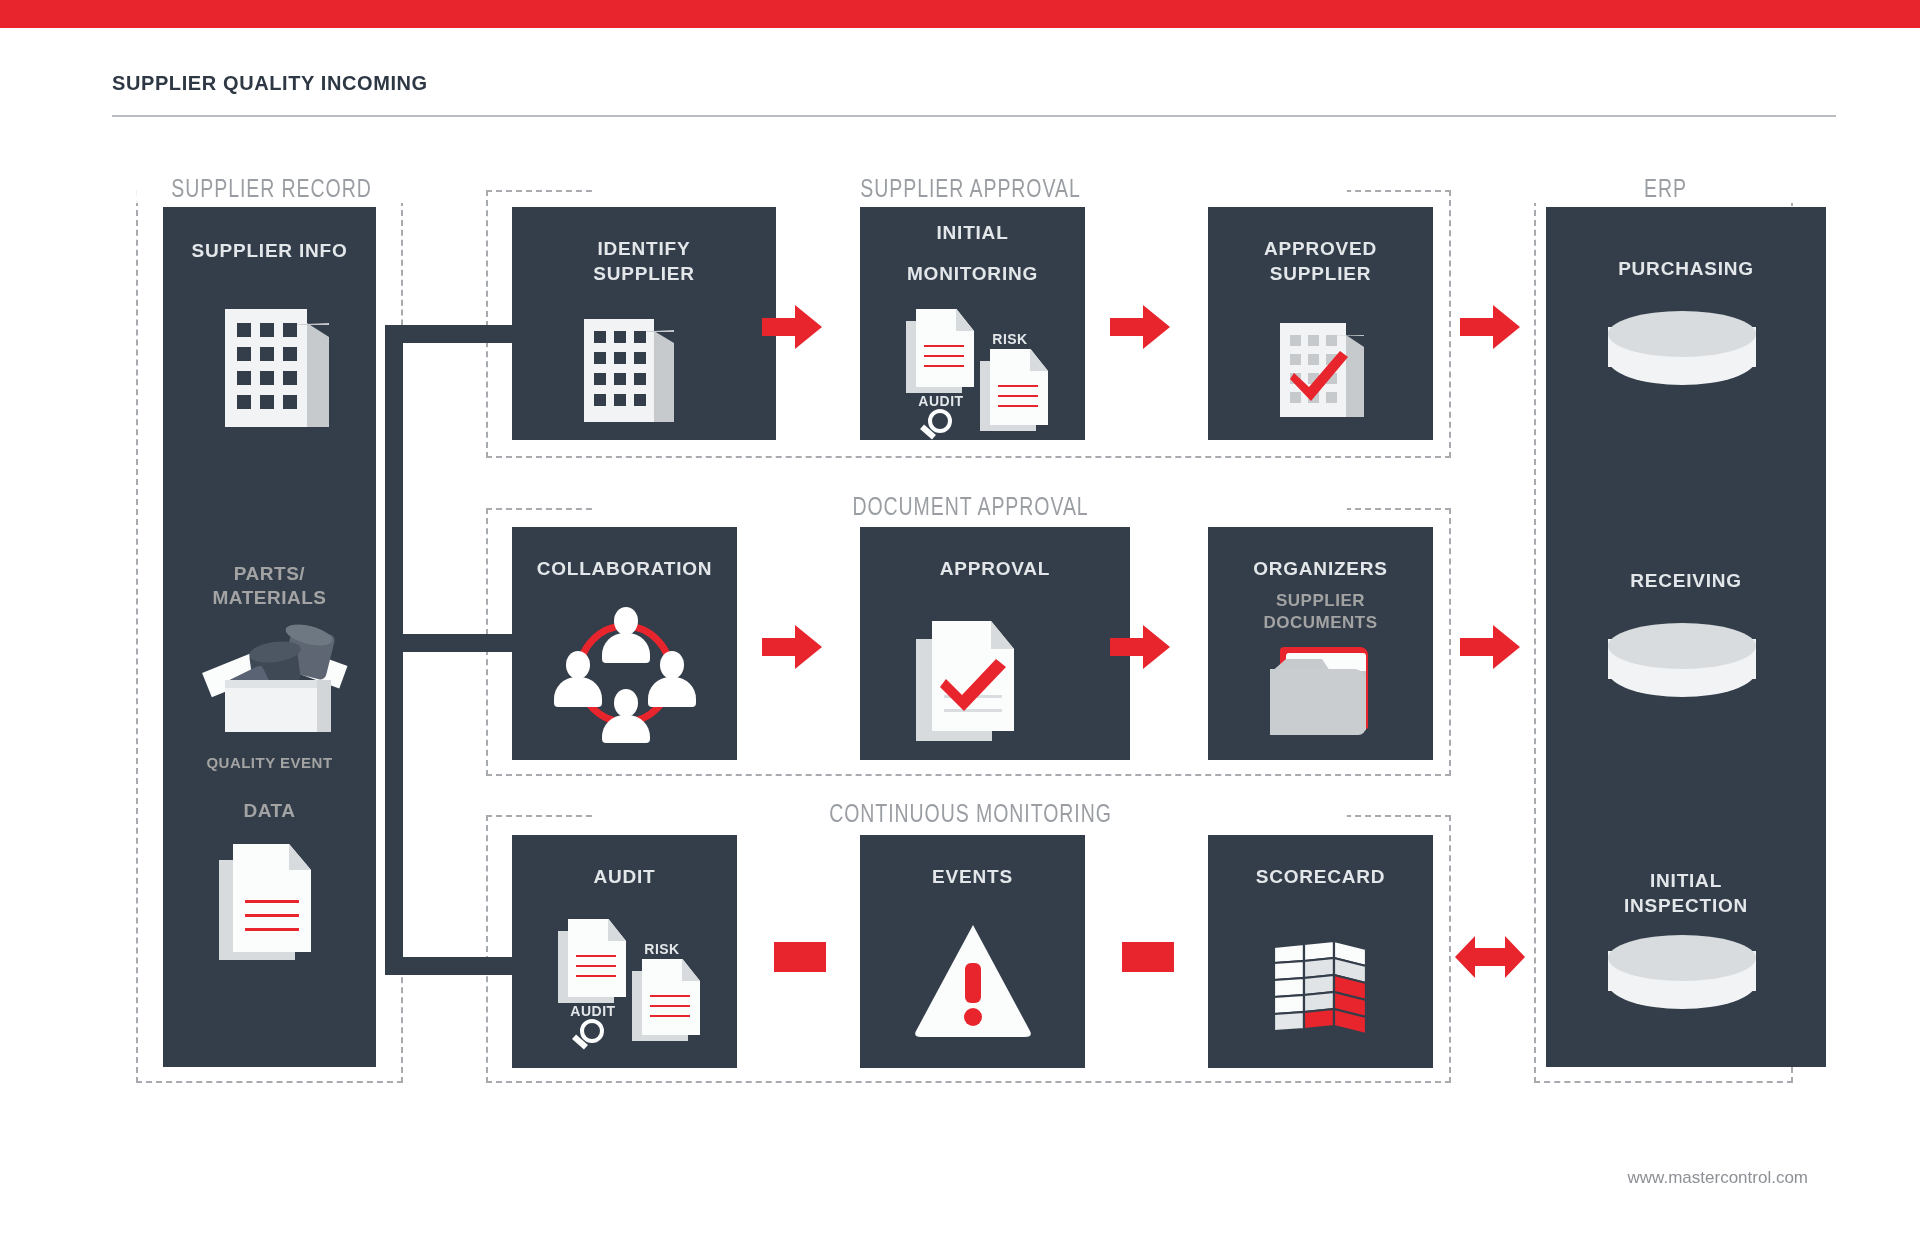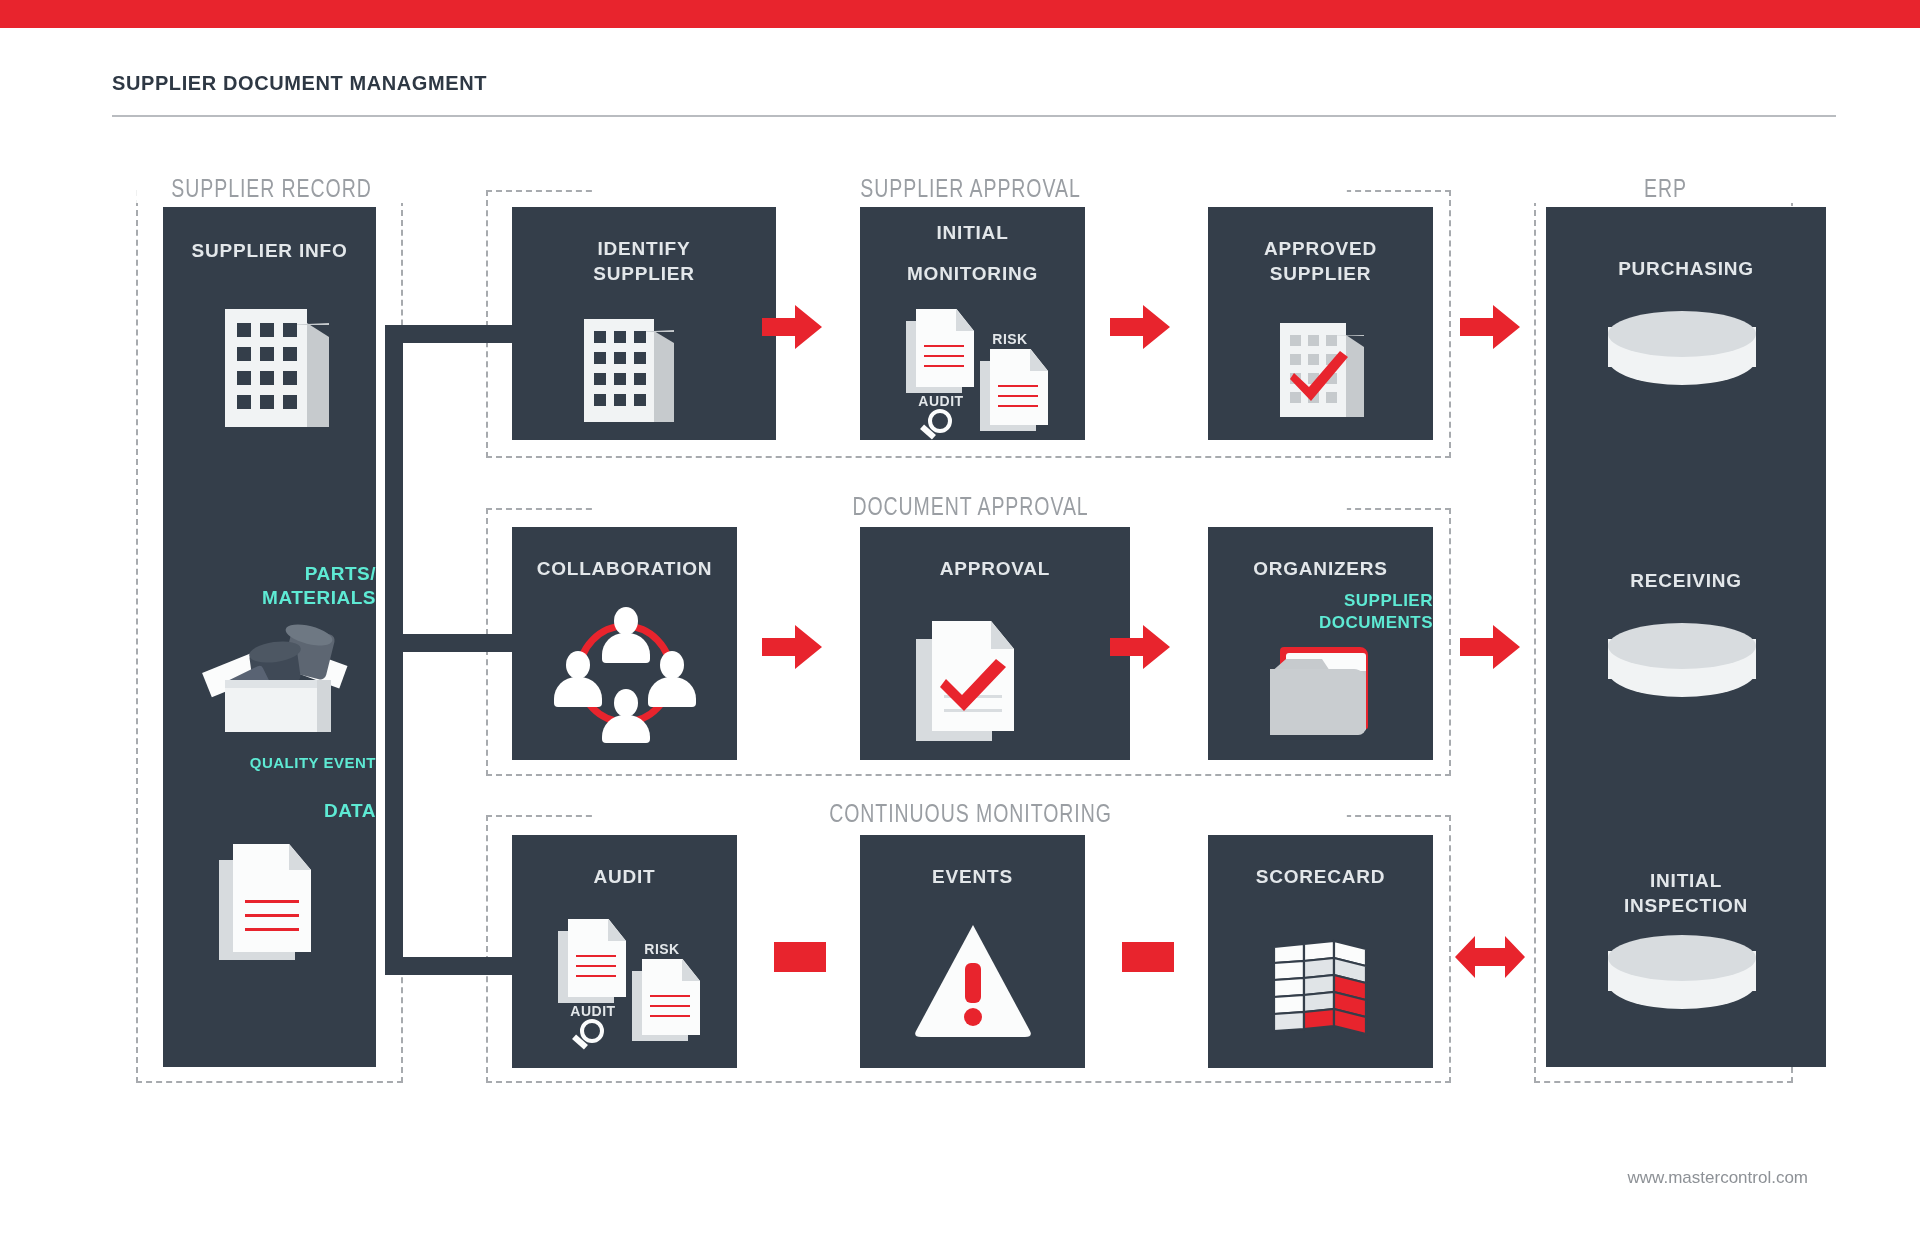--- a/index.html
+++ b/index.html
@@ -43,22 +43,22 @@
   }
   .card-title {
     position:absolute; left:0; right:0; top:28px;
     text-align:center;
     color:#e3e7ea;
     font-size:19px; font-weight:bold; letter-spacing:0.8px;
     line-height:27px;
   }
   .card-sub {
     position:absolute; left:0; right:0;
-    text-align:right;
-    color:#5eead4;
+    text-align:center;
+    color:#a3a3a3;
     font-size:17px; font-weight:bold; letter-spacing:0.5px;
     line-height:24px;
   }
   .icon-wrap { position:absolute; }
 
   
   .bracket { position:absolute; background:#343e4a; }
   .arrow {
     position:absolute;
   }
@@ -86,21 +86,21 @@
   .footer {
     position:absolute; right:112px; top:1168px;
     font-size:17px; color:#8d9196;
   }
 </style>
 </head>
 <body>
 
 <div id="topbar"></div>
 
-<div id="title">SUPPLIER DOCUMENT MANAGMENT</div>
+<div id="title">SUPPLIER QUALITY INCOMING</div>
 <div id="title-rule"></div>
 
 <div class="group" style="left:136px; top:190px; width:267px; height:893px;">
   <div class="group-label" style="left:-40px; width:347px; text-align:center;">SUPPLIER RECORD</div>
 </div>
 
 <div class="group" style="left:486px; top:190px; width:965px; height:268px;">
   <div class="group-label" style="left:0px; width:965px; text-align:center;">SUPPLIER APPROVAL</div>
 </div>
 

